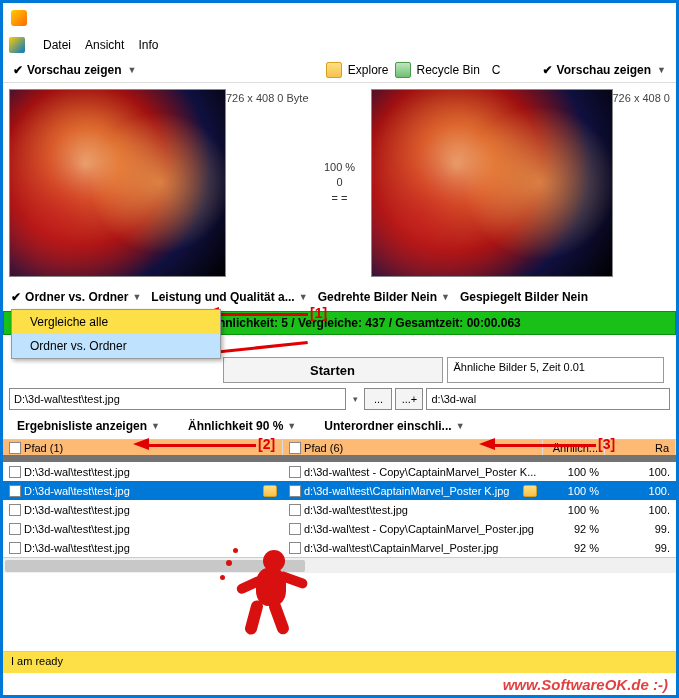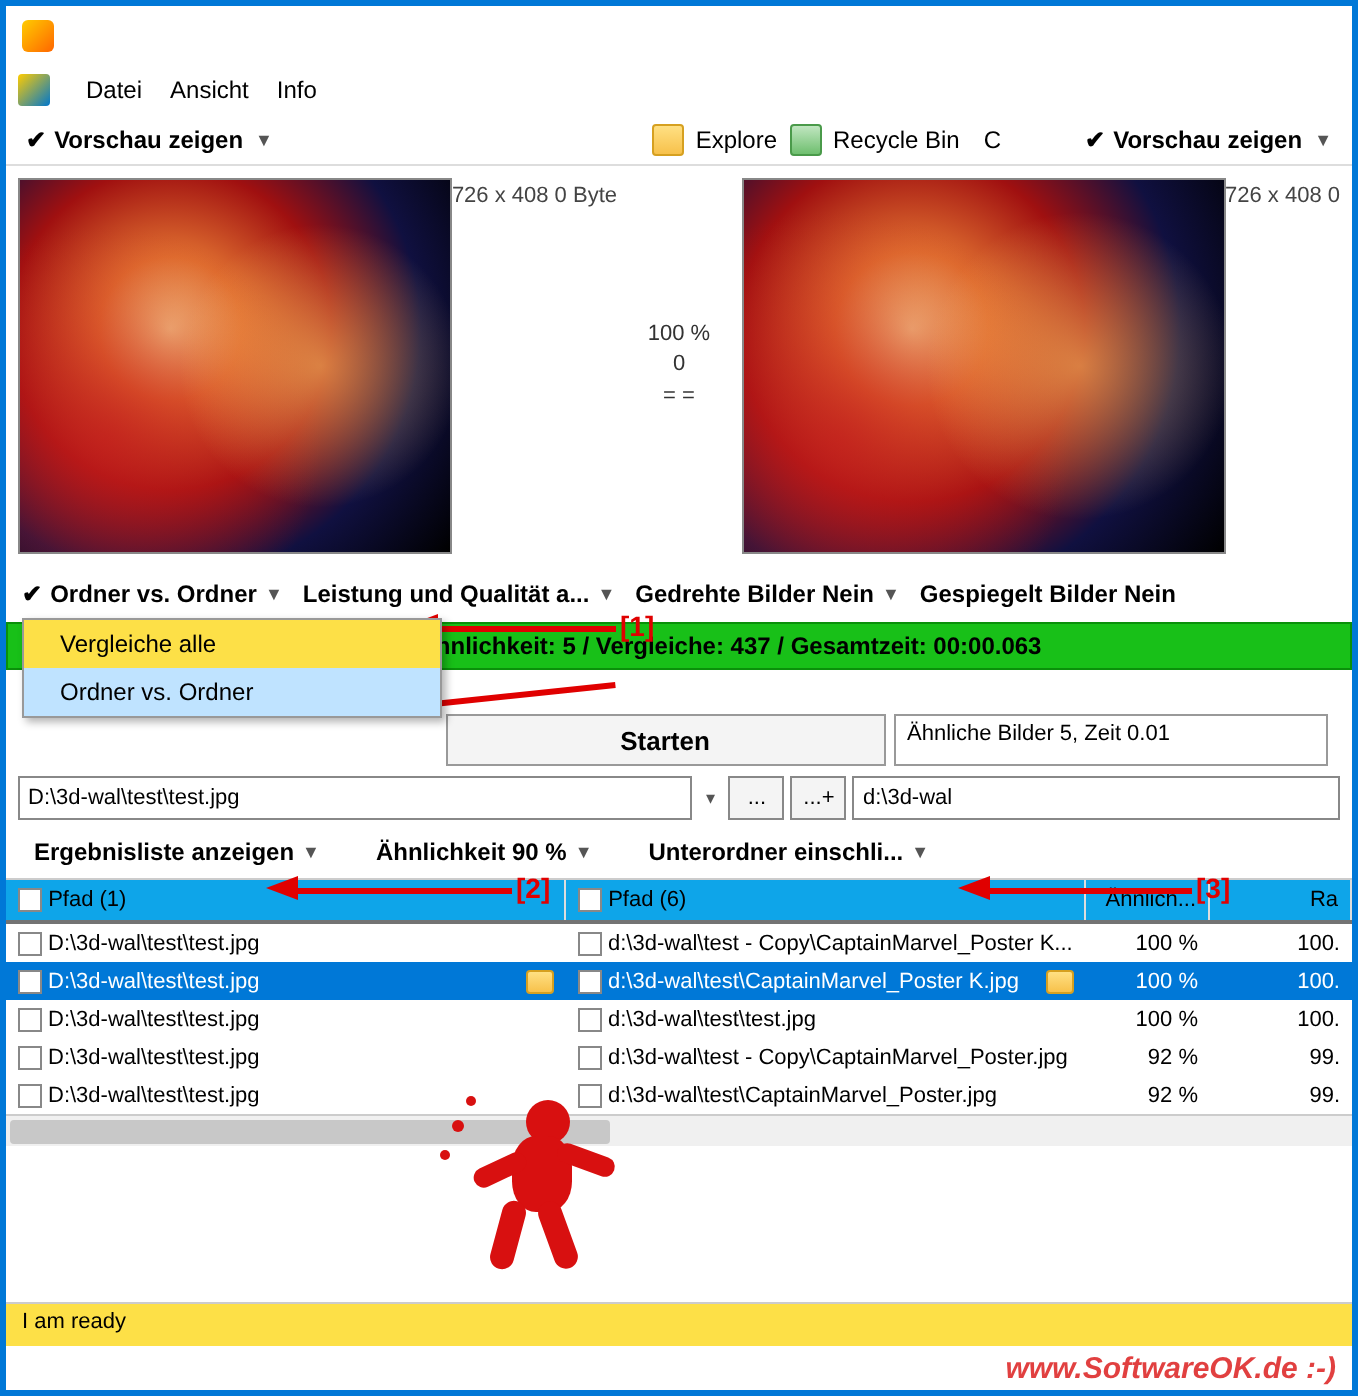--- a/index.html
+++ b/index.html
@@ -57,21 +57,21 @@
 
 .inrow { height:28px; display:flex; align-items:center; padding:0 6px; gap:3px; font-size:12px;}
 .pathin { height:22px; border:1px solid #888; padding:2px 4px; font-size:11px;}
 .smbtn { width:28px; height:22px; border:1px solid #888; background:#f4f4f4; font-size:11px;}
 
 
 .optrow2 { height:26px; display:flex; align-items:center; padding:0 14px; font-size:12px; gap:28px;}
 
 
 .rtable { border-top:1px solid #ccc; font-size:11px; }
-.rthead { display:flex; height:22px; background:#0ea5e9; border-bottom:2px solid #737373;}
+.rthead { display:flex; height:22px; background:#fdba74; border-bottom:7px solid #737373;}
 .rthead > div { border-right:1px solid #ddd; padding:3px 6px; display:flex; align-items:center;}
 .col1 { width:280px;} .col2 { width:260px;} .col3{width:62px; text-align:right; justify-content:flex-end;} .col4{flex:1; text-align:right; justify-content:flex-end;}
 .rtbody { }
 .rtr { display:flex; height:19px; align-items:center;}
 .rtr > div { padding:1px 6px; display:flex; align-items:center; gap:3px; overflow:hidden; white-space:nowrap;}
 .rtr .col1, .rtr .col2 { width:280px;} .rtr .col2{width:260px;}
 .rtr .col3{width:62px; justify-content:flex-end;} .rtr .col4{flex:1; justify-content:flex-end;}
 .rtr.sel { background:#0078d7; color:#fff;}
 .rtr.sel .cb{accent-color:#fff;}
 .cb { width:12px; height:12px; border:1px solid #888; background:#fff; flex-shrink:0;}

